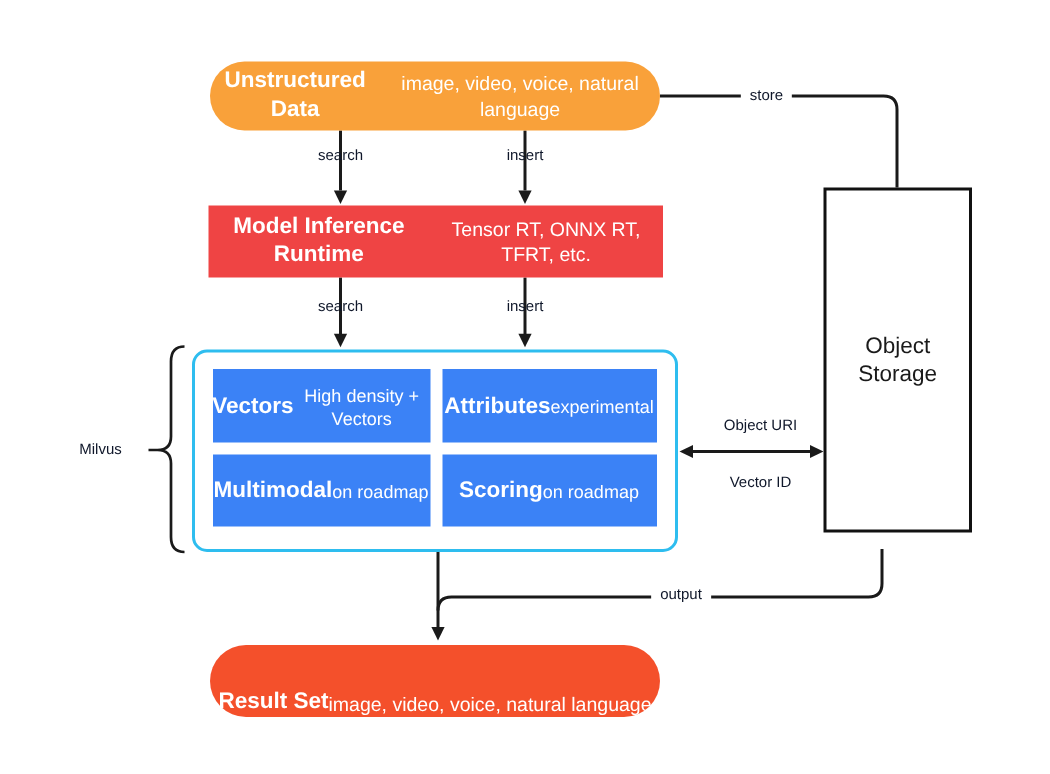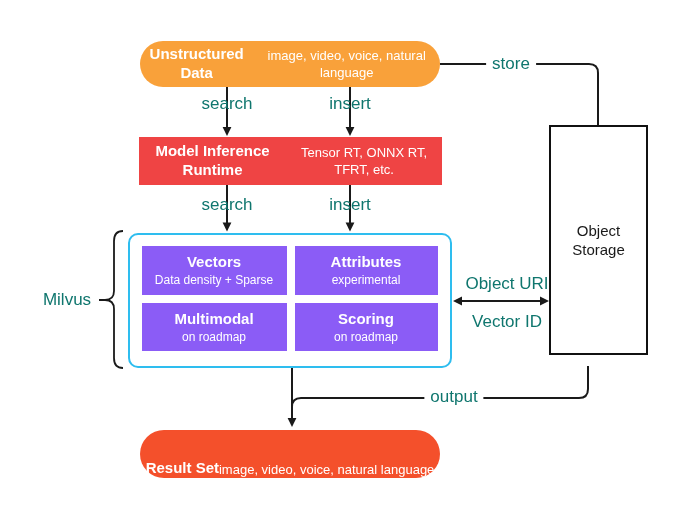--- a/index.html
+++ b/index.html
@@ -18,32 +18,32 @@
   .node .s{font-size:13px;font-weight:400;margin-top:1px;}
 
   .pill-orange{left:140px;top:41px;width:300px;height:46px;border-radius:23px;background:#F9A13A;}
   .rect-green{left:139px;top:137px;width:303px;height:48px;background:#ef4444;}
   .pill-red{left:140px;top:430px;width:300px;height:48px;border-radius:24px;background:#F4502B;align-items:flex-end;}
 
   .milvus{position:absolute;left:128px;top:233px;width:324px;height:135px;
           background:#ffffff;border:2.5px solid #2EBDEF;border-radius:10px;
           box-sizing:border-box;display:grid;grid-template-columns:145px 143px;
           grid-template-rows:49px 48px;gap:8px;padding:11px 11.5px;}
-  .cell{background:#8b5cf6;color:#fff;display:flex;flex-direction:column;
+  .cell{background:#3b82f6;color:#fff;display:flex;
         align-items:center;justify-content:center;text-align:center;line-height:1.2;}
   .cell .t{font-size:15px;font-weight:700;}
   .cell .s{font-size:12px;font-weight:400;margin-top:2px;}
 
   .storage{position:absolute;left:549px;top:125px;width:99px;height:230px;
            background:#fff;border:2.5px solid #111;box-sizing:border-box;
            display:flex;align-items:center;justify-content:center;text-align:center;
            font-size:15px;font-weight:500;color:#1a1a1a;line-height:1.3;}
 
-  .lbl{position:absolute;transform:translate(-50%,-50%);font-size:17px;font-weight:500;
-       color:#0f766e;white-space:nowrap;}
+  .lbl{position:absolute;transform:translate(-50%,-50%);font-size:10px;font-weight:500;
+       color:#0f172a;white-space:nowrap;}
   .onwire{background:#ffffff;padding:0 6px;}
 </style>
 </head>
 <body>
 
 <div class="stage">
 
   <svg class="wires">
 
     <path class="wire" d="M227,87 V127"></path>
@@ -76,21 +76,21 @@
   </div>
 
   <div class="node rect-green">
     <div class="t">Model Inference Runtime</div>
     <div class="s">Tensor RT, ONNX RT, TFRT, etc.</div>
   </div>
 
   <div class="milvus">
     <div class="cell">
       <div class="t">Vectors</div>
-      <div class="s">Data density + Sparse</div>
+      <div class="s">High density + Vectors</div>
     </div>
     <div class="cell">
       <div class="t">Attributes</div>
       <div class="s">experimental</div>
     </div>
     <div class="cell">
       <div class="t">Multimodal</div>
       <div class="s">on roadmap</div>
     </div>
     <div class="cell">

